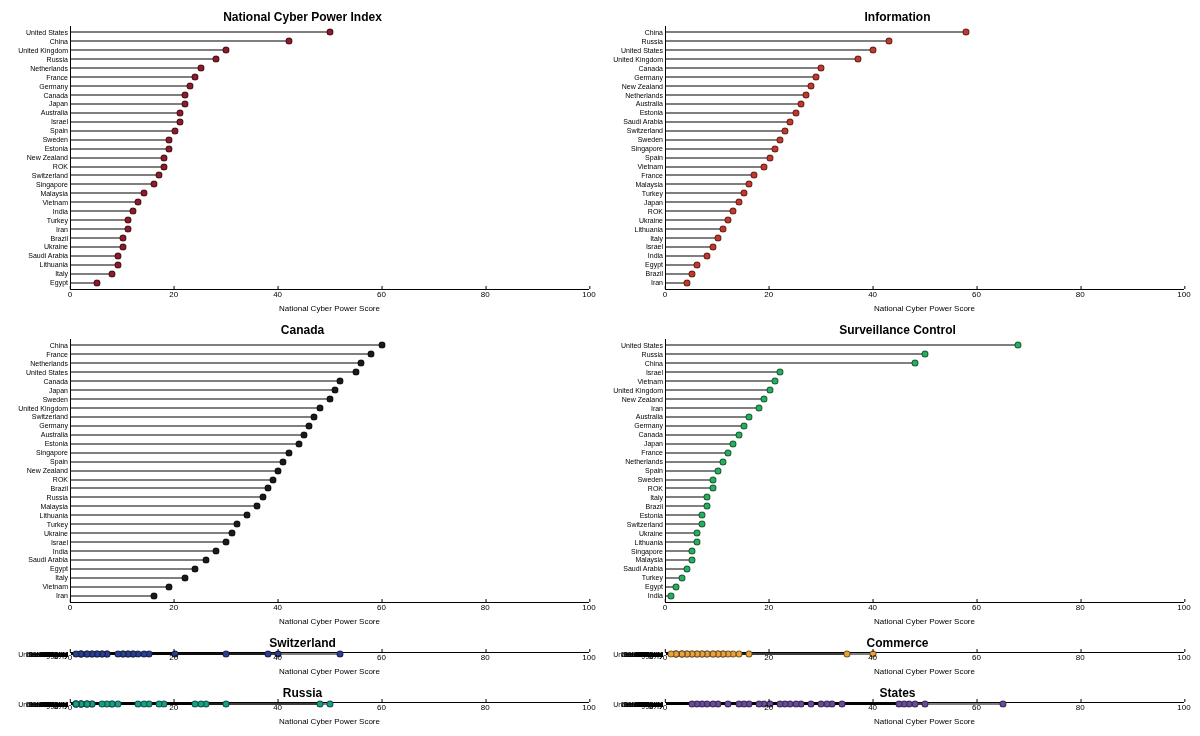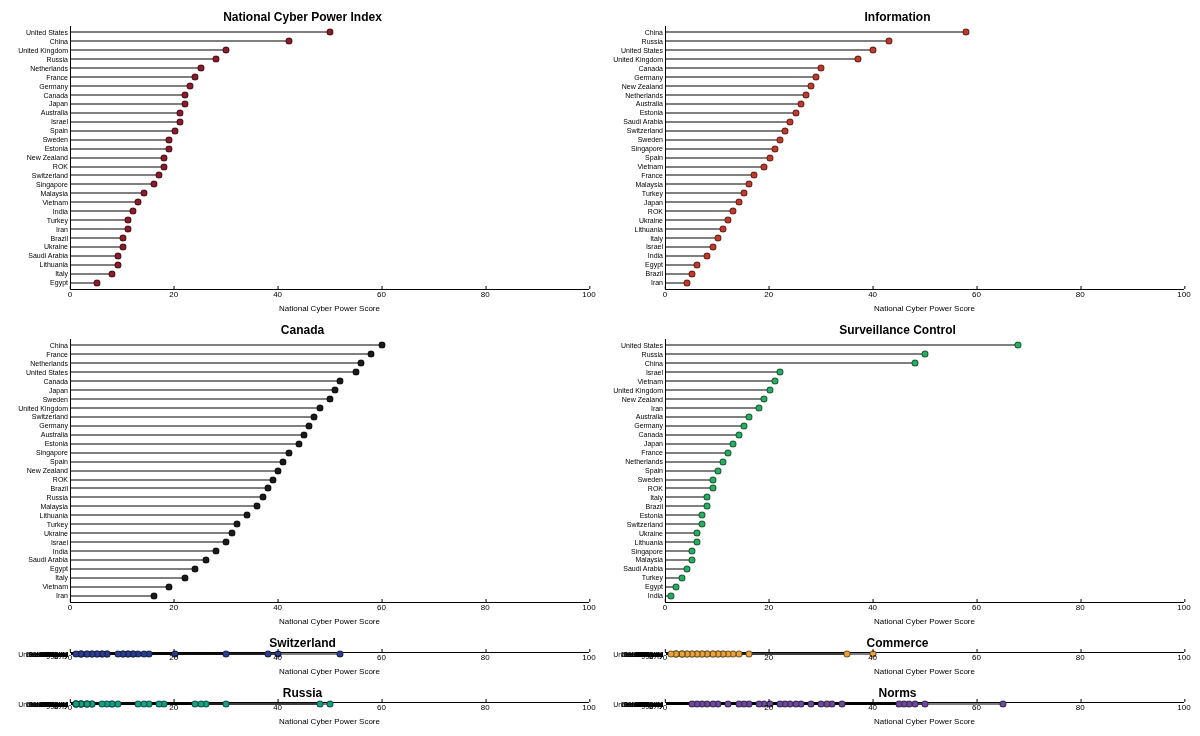--- a/index.html
+++ b/index.html
@@ -1252,21 +1252,21 @@
           <div class="tick" style="left: 20%;">20</div>
           <div class="tick" style="left: 40%;">40</div>
           <div class="tick" style="left: 60%;">60</div>
           <div class="tick" style="left: 80%;">80</div>
           <div class="tick" style="left: 100%;">100</div>
         </div>
         <div class="xlabel">National Cyber Power Score</div>
       </div>
     </div>
     <div class="panel">
-      <div class="panel-title">Norms</div>
+      <div class="panel-title">States</div>
       <div class="chart-area">
         <div class="plot">
           <div class="rows">
             <div class="row">
               <div class="row-label">United States</div>
               <div class="stem" style="width: 65%;"></div>
               <div class="dot" style="left: 65%; background: rgb(107, 74, 156);"></div>
             </div>
             <div class="row">
               <div class="row-label">France</div>

